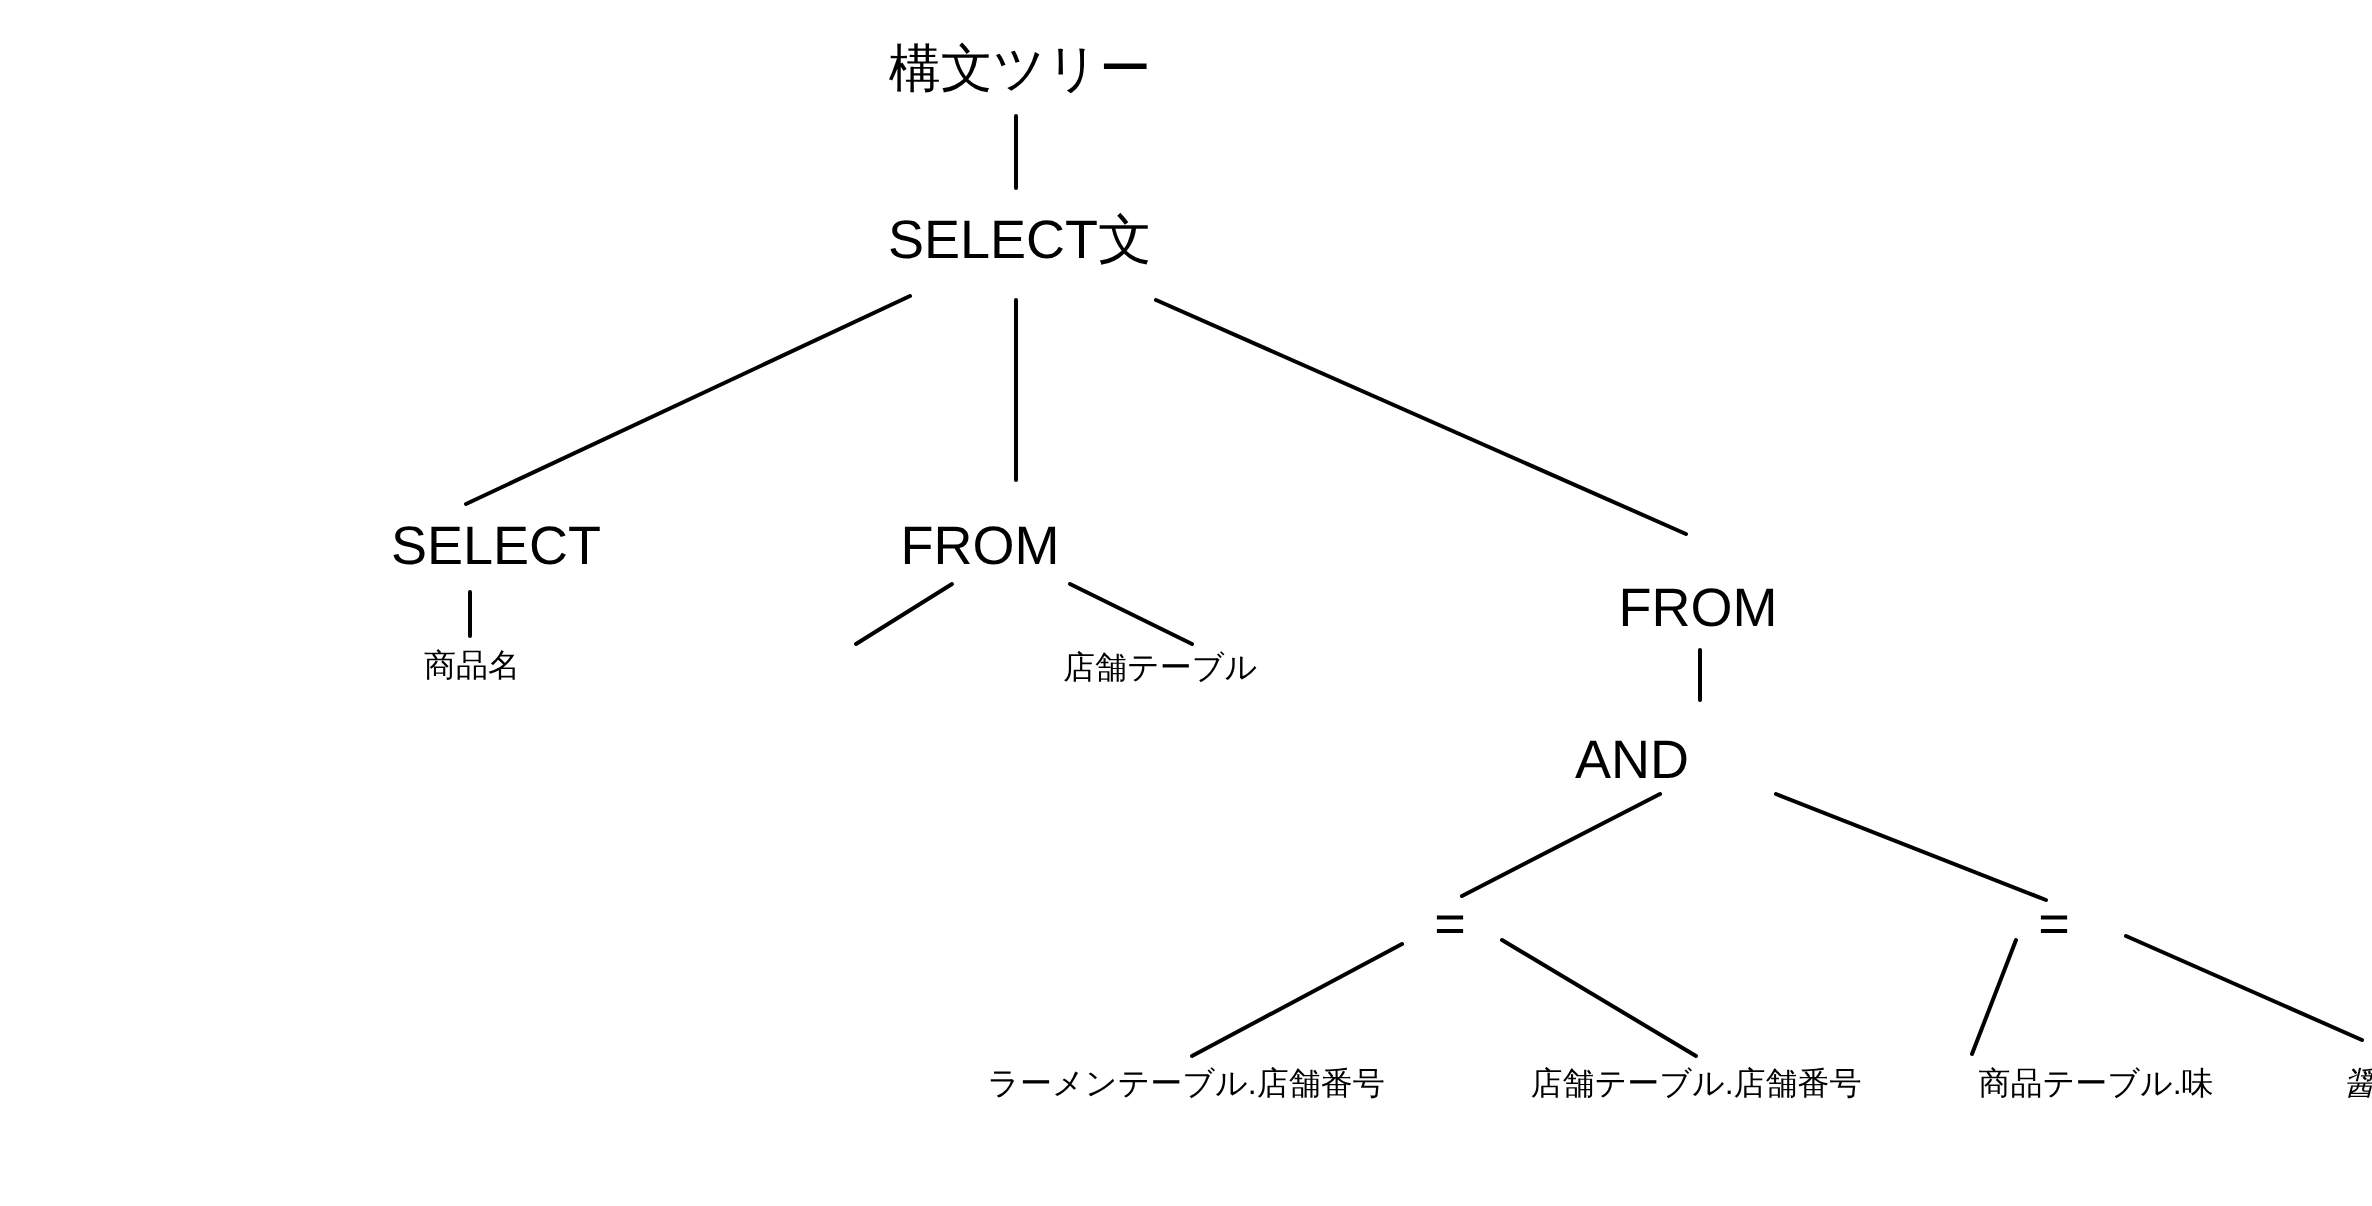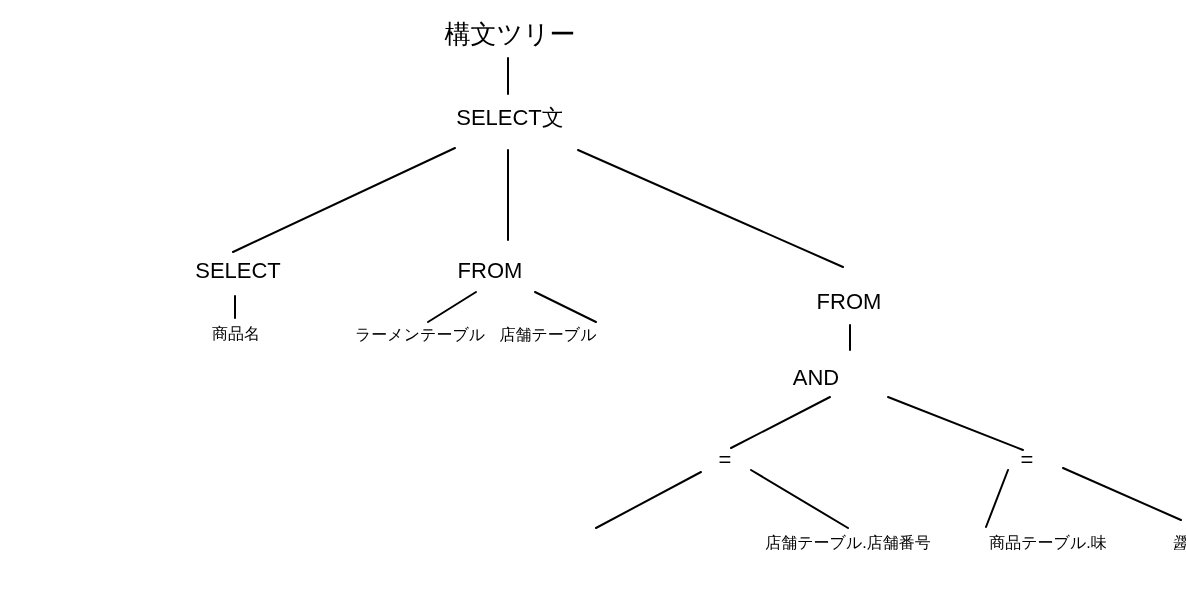--- a/index.html
+++ b/index.html
@@ -30,21 +30,21 @@
     stroke-linecap: round;
   }
   .node {
     position: absolute;
     transform: translateX(-50%);
     white-space: nowrap;
     line-height: 1;
     color: #000000;
   }
   .t-title { font-size: 26px; }
-  .t-latin { font-size: 22px; }
+  .t-latin { font-size: 27px; }
   .t-cjk   { font-size: 16px; }
 </style>
 </head>
 <body>
 
 <div class="canvas">
 
   <svg class="edges-layer" viewBox="0 0 1186 603" xmlns="http://www.w3.org/2000/svg">
     <line x1="460" y1="58" x2="460" y2="94"></line>
     <line x1="407" y1="148" x2="185" y2="252"></line>
@@ -59,38 +59,38 @@
     <line x1="653" y1="472" x2="548" y2="528"></line>
     <line x1="703" y1="470" x2="800" y2="528"></line>
     <line x1="960" y1="470" x2="938" y2="527"></line>
     <line x1="1015" y1="468" x2="1133" y2="520"></line>
   </svg>
 
   <div class="node t-title" style="left:462px; top:21px;">構文ツリー</div>
 
   <div class="node t-latin" style="left:462px; top:107px;">SELECT文</div>
 
-  <div class="node t-latin" style="left:190px; top:260px;">SELECT</div>
+  <div class="node t-latin" style="left:200px; top:260px;">SELECT</div>
 
   <div class="node t-latin" style="left:442px; top:260px;">FROM</div>
 
   <div class="node t-latin" style="left:801px; top:291px;">FROM</div>
 
   <div class="node t-cjk" style="left:188px; top:326px;">商品名</div>
 
-  <div class="node t-cjk" style="left:372px; top:327px;">ラーメンテーブル</div>
 
-  <div class="node t-cjk" style="left:500px; top:327px;">店舗テーブル</div>
+  <div class="node t-cjk" style="left:532px; top:327px;">店舗テーブル</div>
 
   <div class="node t-latin" style="left:768px; top:367px;">AND</div>
 
   <div class="node t-latin" style="left:677px; top:449px;">=</div>
 
   <div class="node t-latin" style="left:979px; top:449px;">=</div>
 
+  <div class="node t-cjk" style="left:545px; top:535px;">ラーメンテーブル.店舗番号</div>
 
   <div class="node t-cjk" style="left:800px; top:535px;">店舗テーブル.店舗番号</div>
 
   <div class="node t-cjk" style="left:1000px; top:535px;">商品テーブル.味</div>
 
   <div class="node t-cjk" style="left:1140px; top:535px;font-style:italic;">醤油</div>
 
 </div>
 
 </body></html>

